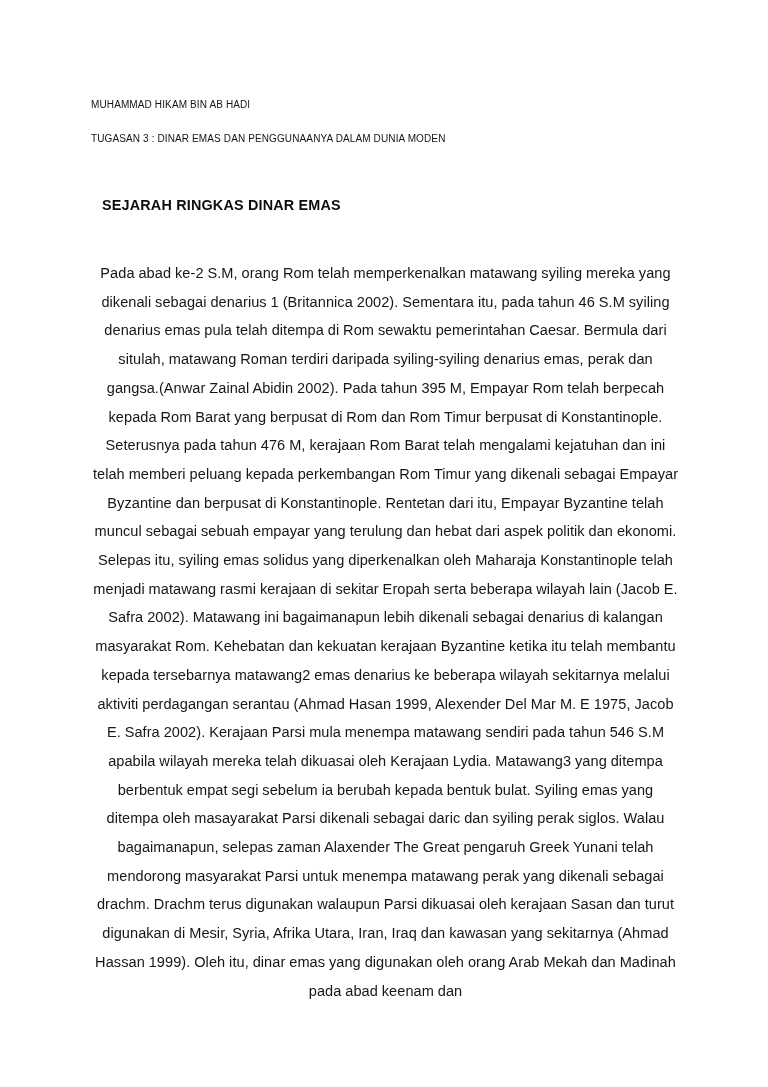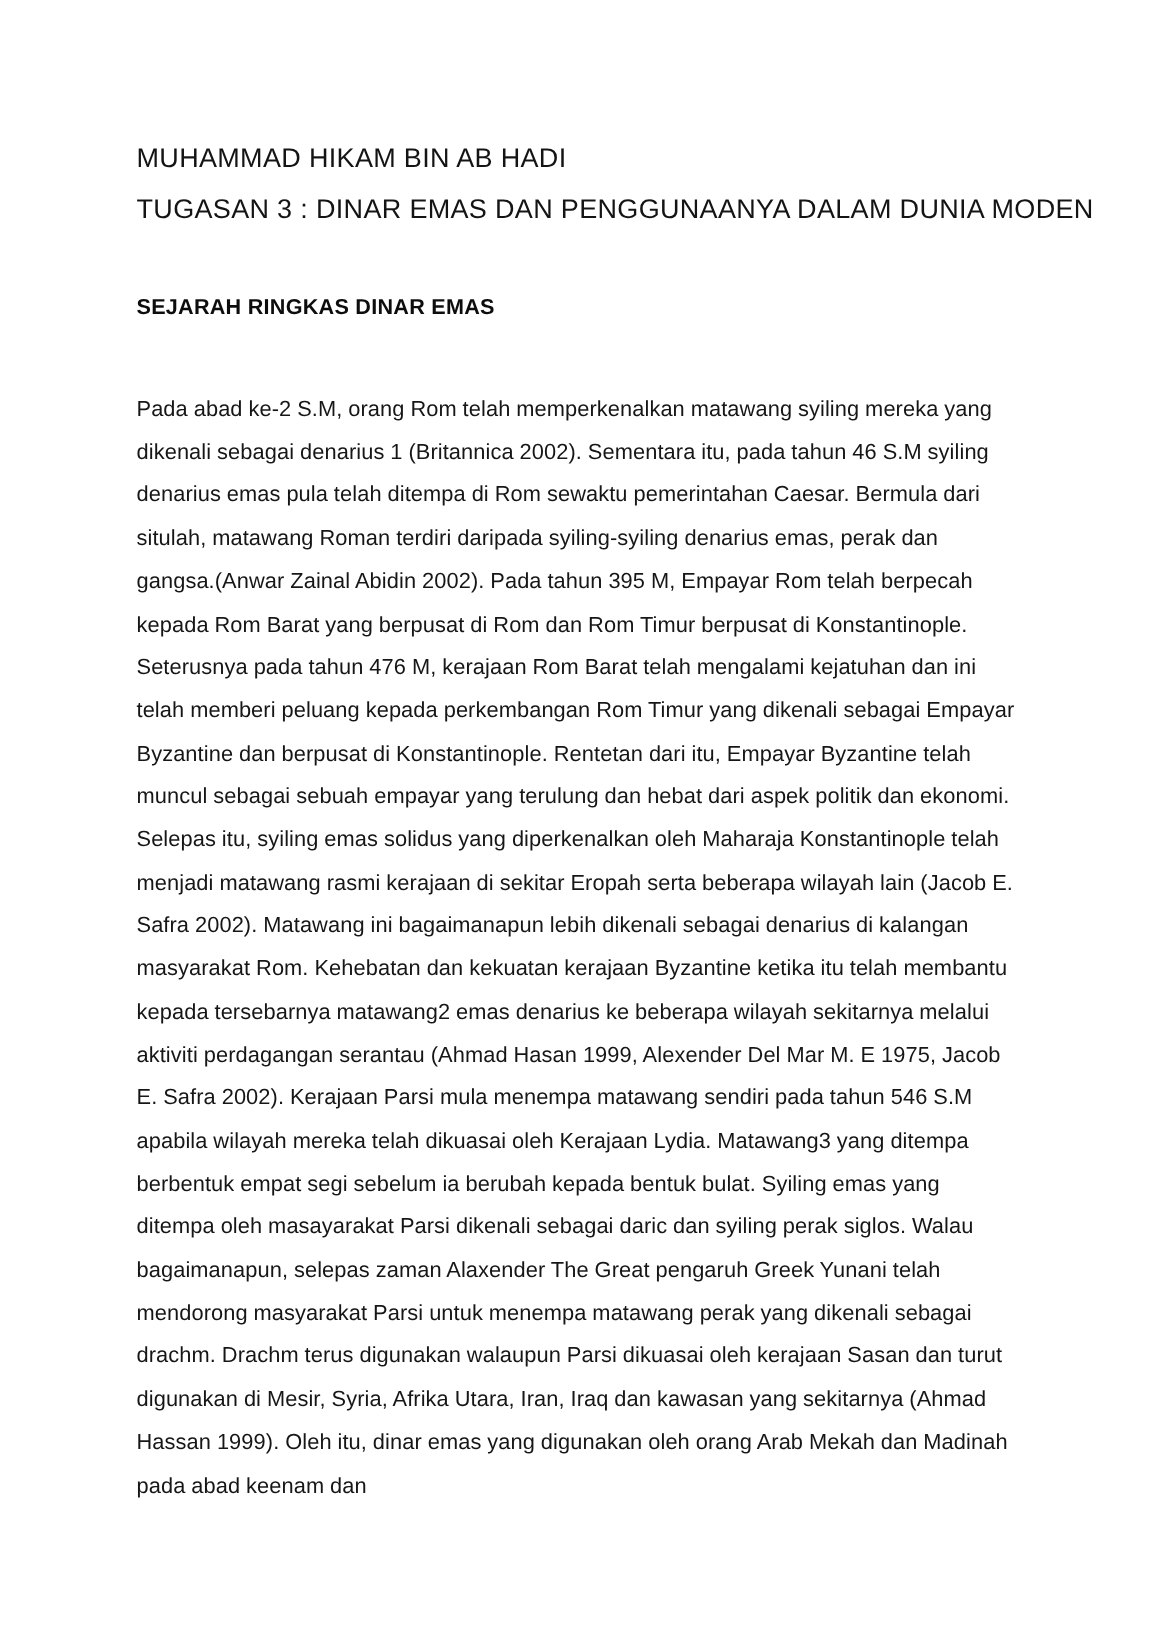--- a/index.html
+++ b/index.html
@@ -16,41 +16,42 @@
   }
   .page {
     position: relative;
     width: 768px;
     height: 1087px;
     background: #ffffff;
     box-sizing: border-box;
     padding: 88px 88px 0 91px;
   }
   .meta-line {
-    font-size: 18px;
+    font-size: 10px;
     line-height: 34px;
     letter-spacing: 0.012em;
     color: #141414;
     white-space: nowrap;
   }
   .section-heading {
     font-size: 14.4px;
     font-weight: bold;
     line-height: 20px;
     letter-spacing: 0.012em;
     color: #0d0d0d;
     margin-top: 39px;
+    margin-left: 11px;
   }
   .body-text {
     margin-top: 44px;
     font-size: 14.55px;
     line-height: 28.7px;
     letter-spacing: 0.004em;
     word-spacing: -0.012em;
-    text-align: left;
+    text-align: center;
     color: #161616;
     max-width: 594px;
   }
 </style>
 </head>
 <body>
 
 <div class="page">
 
   <div class="meta-line">MUHAMMAD HIKAM BIN AB HADI</div>

